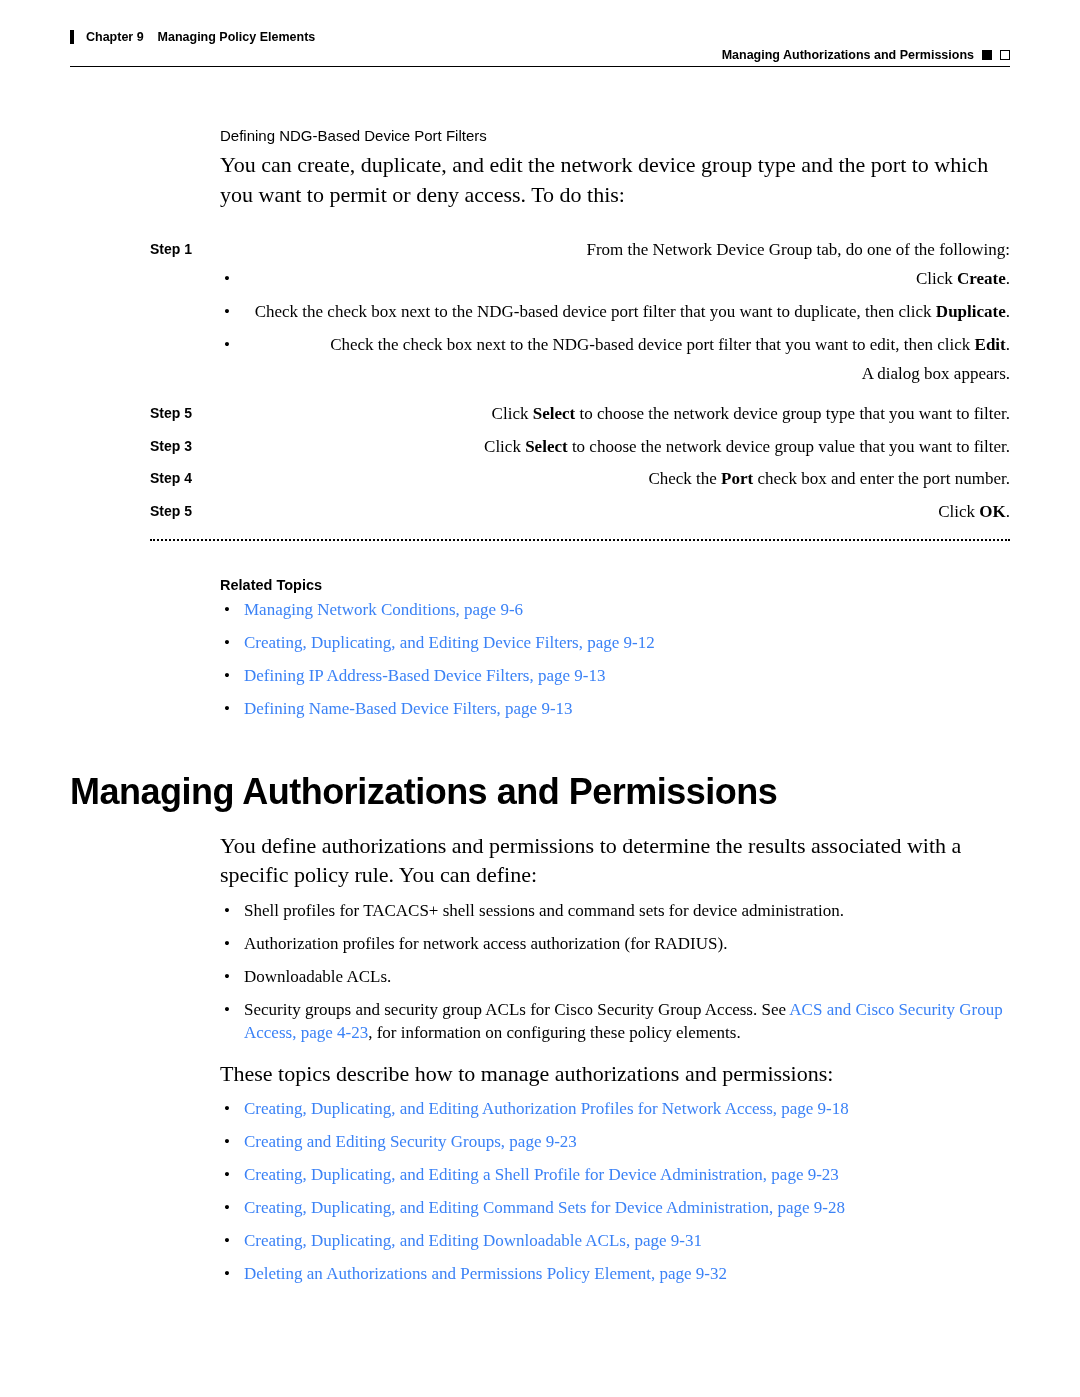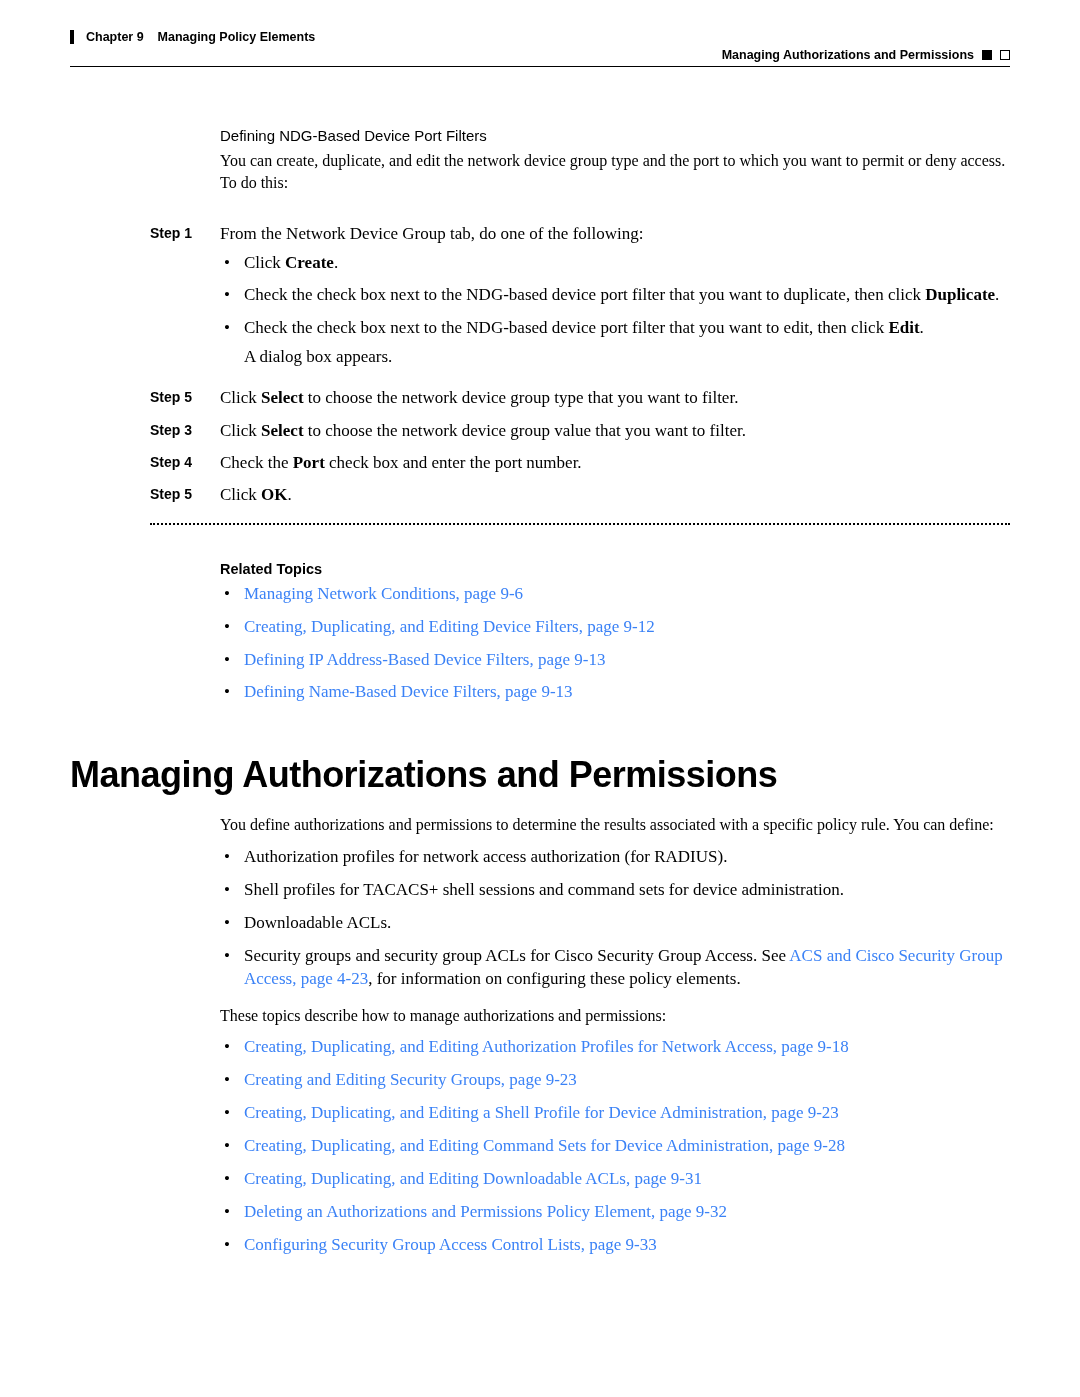--- a/index.html
+++ b/index.html
@@ -40,42 +40,42 @@
   }
   .hdr-right .sq { display:inline-block; width:10px; height:10px; background:#000; }
   .hdr-right .sq.open { background:#fff; border:1px solid #000; box-sizing:border-box; }
   .section-title {
     font-family: Arial, Helvetica, sans-serif;
     font-weight: normal;
     font-size: 15px;
     margin: 60px 0 6px 0;
   }
   .body-text {
-    font-size: 16px;
+    font-size: 22px;
     line-height: 1.35;
     margin: 0 0 10px 0;
   }
   .content-col { margin-left: 150px; }
   .steps { margin-top: 28px; }
   .step-row {
     display: flex;
     font-size: 17px;
     line-height: 1.55;
     margin-bottom: 6px;
   }
   .step-label {
     font-family: Arial, Helvetica, sans-serif;
     font-weight: bold;
     font-size: 14px;
     width: 70px;
     flex: 0 0 70px;
     padding-top: 2px;
     margin-left: 80px;
   }
-  .step-body { flex: 1; }
+  .step-body { flex: 1; text-align: right; }
   ul.bullets {
     list-style: none;
     padding: 0;
     margin: 4px 0 0 0;
   }
   ul.bullets > li {
     position: relative;
     padding-left: 24px;
     margin: 4px 0 10px 0;
     font-size: 17px;
@@ -193,32 +193,31 @@
       <li><span class="link">Defining IP Address-Based Device Filters, page 9-13</span></li>
       <li><span class="link">Defining Name-Based Device Filters, page 9-13</span></li>
     </ul>
   </div>
 
   <h1 class="big">Managing Authorizations and Permissions</h1>
 
   <div class="content-col">
     <p class="body-text">You define authorizations and permissions to determine the results associated with a specific policy rule. You can define:</p>
     <ul class="bullets">
+      <li>Shell profiles for TACACS+ shell sessions and command sets for device administration.</li>
       <li>Authorization profiles for network access authorization (for RADIUS).</li>
-      <li>Shell profiles for TACACS+ shell sessions and command sets for device administration.</li>
       <li>Downloadable ACLs.</li>
       <li>
         <span>Security groups and security group ACLs for Cisco Security Group Access. See </span><span class="link">ACS and Cisco Security Group Access, page 4-23</span><span>, for information on configuring these policy elements.</span>
       </li>
     </ul>
     <p class="body-text" style="margin-top:14px;">These topics describe how to manage authorizations and permissions:</p>
     <ul class="bullets">
       <li><span class="link">Creating, Duplicating, and Editing Authorization Profiles for Network Access, page 9-18</span></li>
       <li><span class="link">Creating and Editing Security Groups, page 9-23</span></li>
       <li><span class="link">Creating, Duplicating, and Editing a Shell Profile for Device Administration, page 9-23</span></li>
       <li><span class="link">Creating, Duplicating, and Editing Command Sets for Device Administration, page 9-28</span></li>
       <li><span class="link">Creating, Duplicating, and Editing Downloadable ACLs, page 9-31</span></li>
       <li><span class="link">Deleting an Authorizations and Permissions Policy Element, page 9-32</span></li>
-      <li><span class="link">Configuring Security Group Access Control Lists, page 9-33</span></li>
     </ul>
   </div>
 
 </div>
 
 </body></html>

